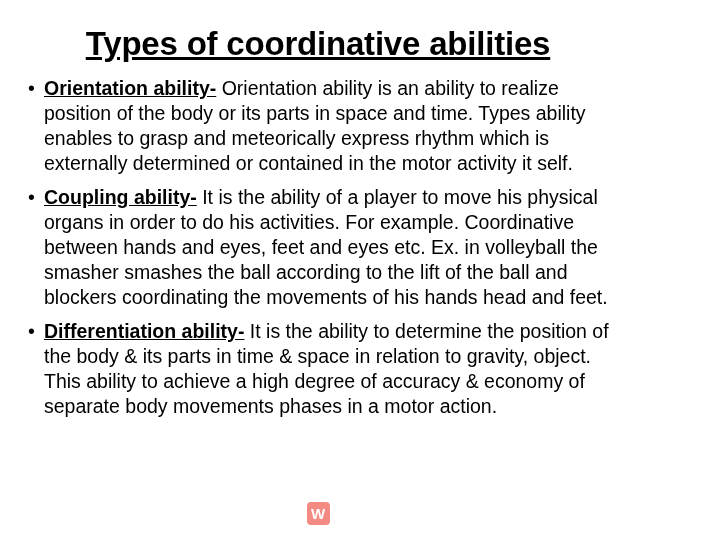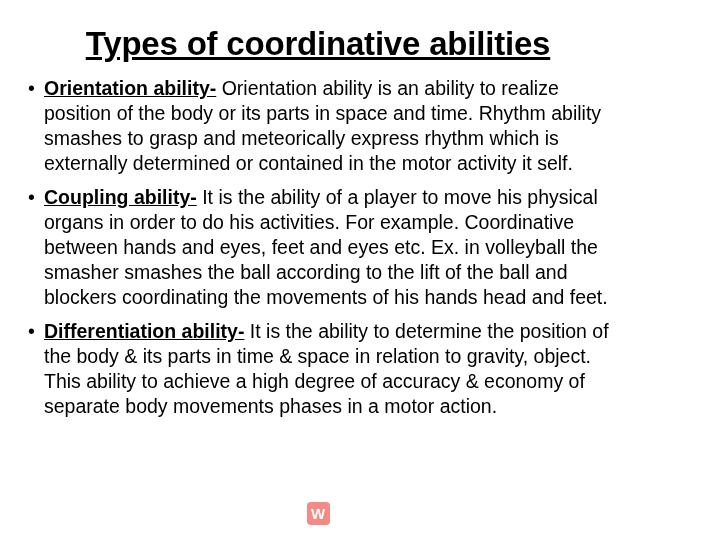--- a/index.html
+++ b/index.html
@@ -92,21 +92,21 @@
 <body>
 
 <div class="slide">
 
   <h1 class="slide-title">Types of coordinative abilities</h1>
 
   <ul class="bullet-list">
 
     <li class="bullet-item">
       <span class="bullet-dot">•</span>
-      <span class="term">Orientation ability-</span><span> Orientation ability is an ability to realize position of the body or its parts in space and time. Rhythm ability smashes to grasp and meteorically express rhythm which is externally determined or contained in the motor activity it self.</span>
+      <span class="term">Orientation ability-</span><span> Orientation ability is an ability to realize position of the body or its parts in space and time. Types ability enables to grasp and meteorically express rhythm which is externally determined or contained in the motor activity it self.</span>
     </li>
 
     <li class="bullet-item">
       <span class="bullet-dot">•</span>
       <span class="term">Coupling ability-</span><span> It is the ability of a player to move his physical organs in order to do his activities. For example. Coordinative between hands and eyes, feet and eyes etc. Ex. in volleyball the smasher smashes the ball according to the lift of the ball and blockers coordinating the movements of his hands head and feet.</span>
     </li>
 
     <li class="bullet-item">
       <span class="bullet-dot">•</span>
       <span class="term">Differentiation ability-</span><span> It is the ability to determine the position of the body &amp; its parts in time &amp; space in relation to gravity, object. This ability to achieve a high degree of accuracy &amp; economy of separate body movements phases in a motor action.</span>

